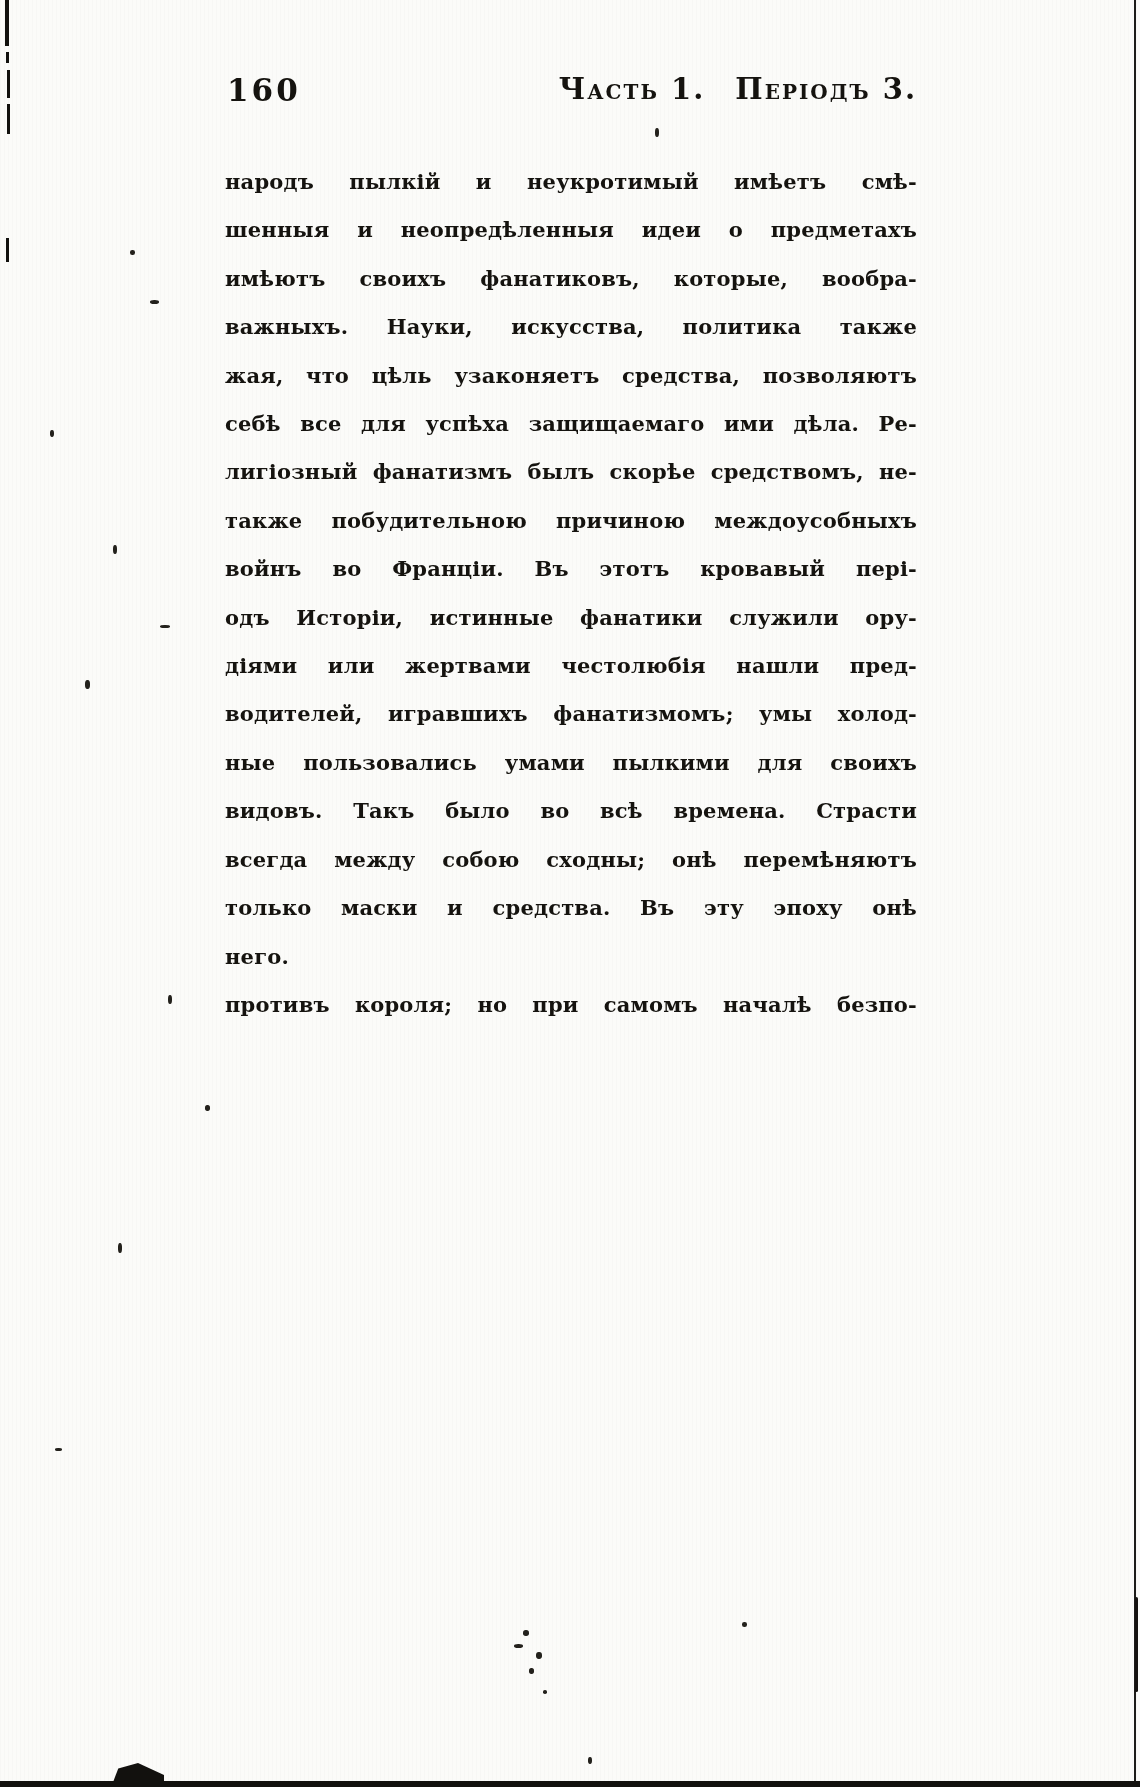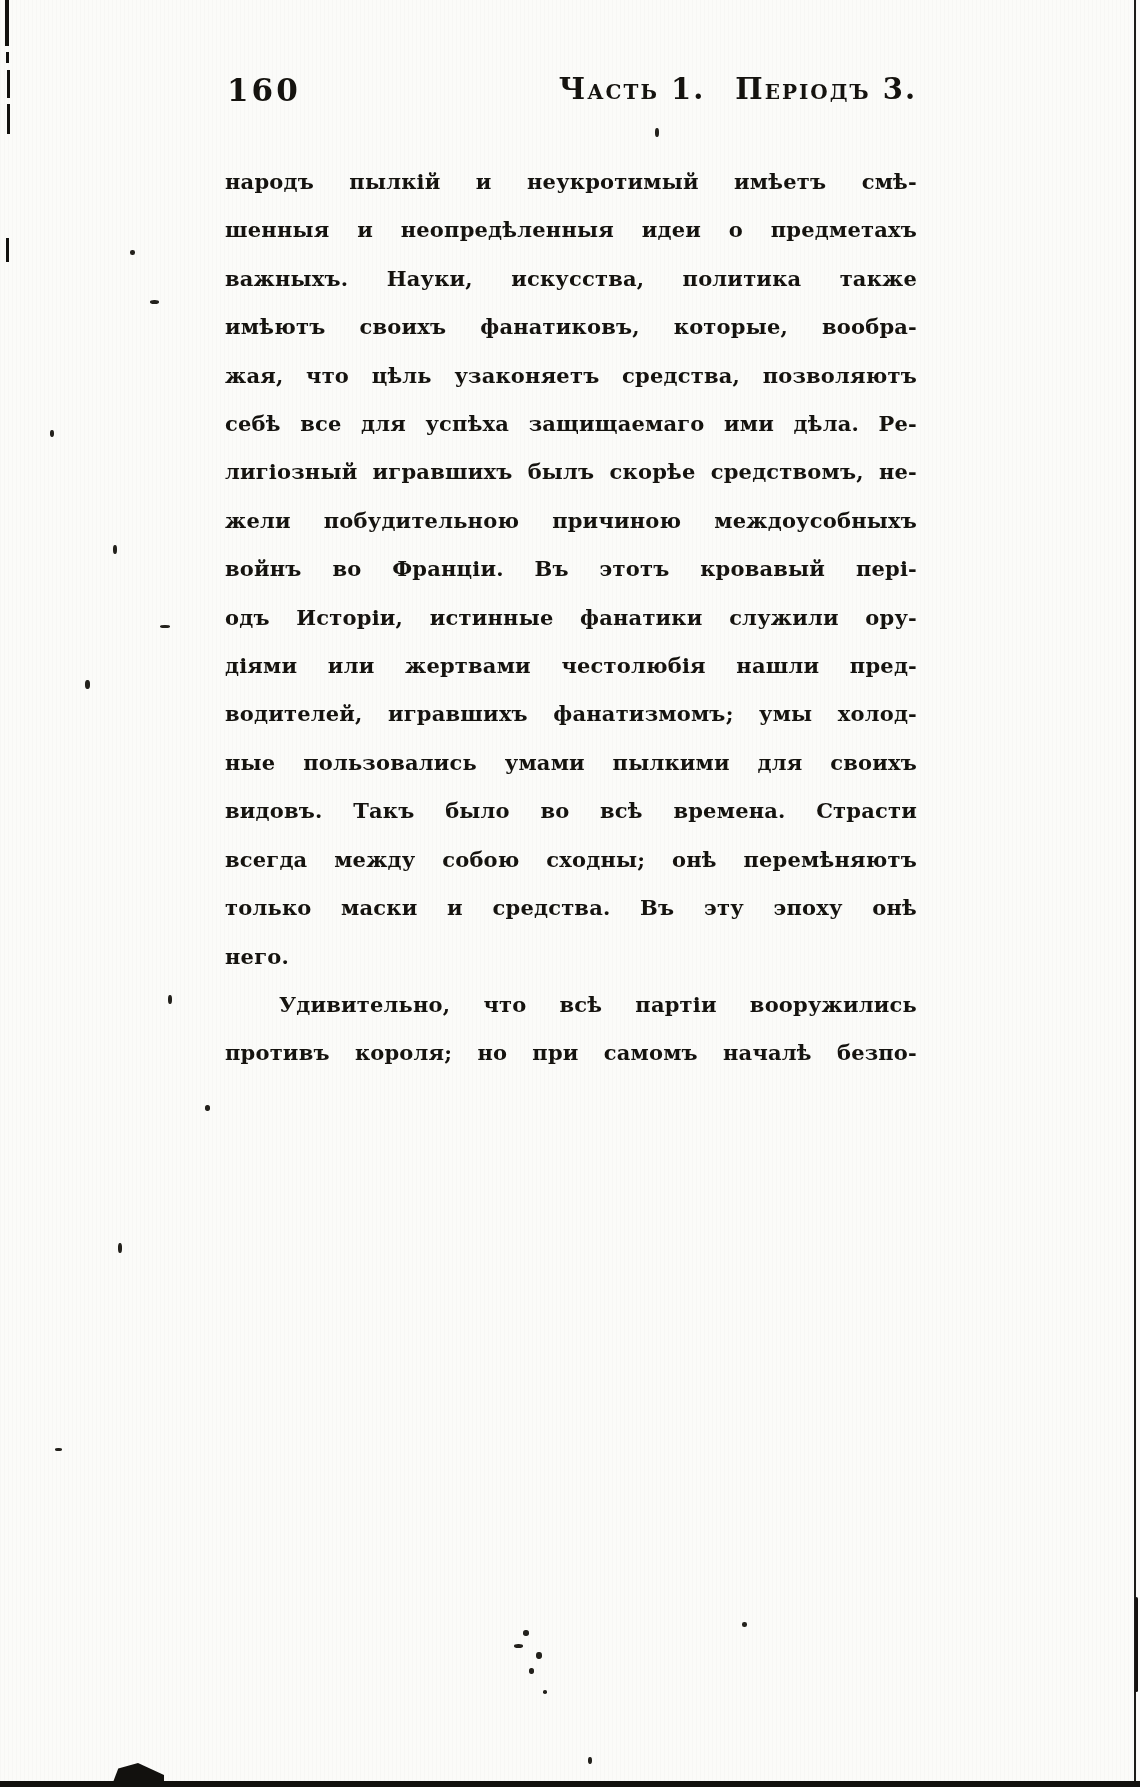--- a/index.html
+++ b/index.html
@@ -81,36 +81,35 @@
 <div class="page">
 
   <div class="header">
     <span class="pagenum">160</span>
     <span class="running"><span>Часть 1.</span><span class="sep"></span><span>Періодъ 3.</span></span>
   </div>
 
   <div class="textblock">
       <div class="line">народъ пылкій и неукротимый имѣетъ смѣ-</div>
       <div class="line">шенныя и неопредѣленныя идеи о предметахъ</div>
+      <div class="line">имѣютъ своихъ фанатиковъ, которые, вообра-</div>
       <div class="line">важныхъ. Науки, искусства, политика также</div>
-      <div class="line">имѣютъ своихъ фанатиковъ, которые, вообра-</div>
       <div class="line">жая, что цѣль узаконяетъ средства, позволяютъ</div>
       <div class="line">себѣ все для успѣха защищаемаго ими дѣла. Ре-</div>
-      <div class="line">лигіозный игравшихъ былъ скорѣе средствомъ, не-</div>
-      <div class="line">жели побудительною причиною междоусобныхъ</div>
+      <div class="line">лигіозный фанатизмъ былъ скорѣе средствомъ, не-</div>
+      <div class="line">также побудительною причиною междоусобныхъ</div>
       <div class="line">войнъ во Франціи. Въ этотъ кровавый пері-</div>
       <div class="line">одъ Исторіи, истинные фанатики служили ору-</div>
       <div class="line">діями или жертвами честолюбія нашли пред-</div>
       <div class="line">водителей, игравшихъ фанатизмомъ; умы холод-</div>
       <div class="line">ные пользовались умами пылкими для своихъ</div>
       <div class="line">видовъ. Такъ было во всѣ времена. Страсти</div>
       <div class="line">всегда между собою сходны; онѣ перемѣняютъ</div>
       <div class="line">только маски и средства. Въ эту эпоху онѣ</div>
       <div class="line short">него.</div>
-      <div class="line indent">Удивительно, что всѣ партіи вооружились</div>
       <div class="line">противъ короля; но при самомъ началѣ безпо-</div>
     </div>
 
   <div class="art" style="left:5px;top:0;width:4px;height:46px;"></div>
   <div class="art" style="left:6px;top:52px;width:3px;height:11px;"></div>
   <div class="art" style="left:7px;top:70px;width:3px;height:28px;"></div>
   <div class="art" style="left:7px;top:104px;width:3px;height:30px;"></div>
   <div class="art" style="left:6px;top:238px;width:3px;height:24px;"></div>
   <div class="art right-line"></div>
   <div class="art right-curve"></div>

